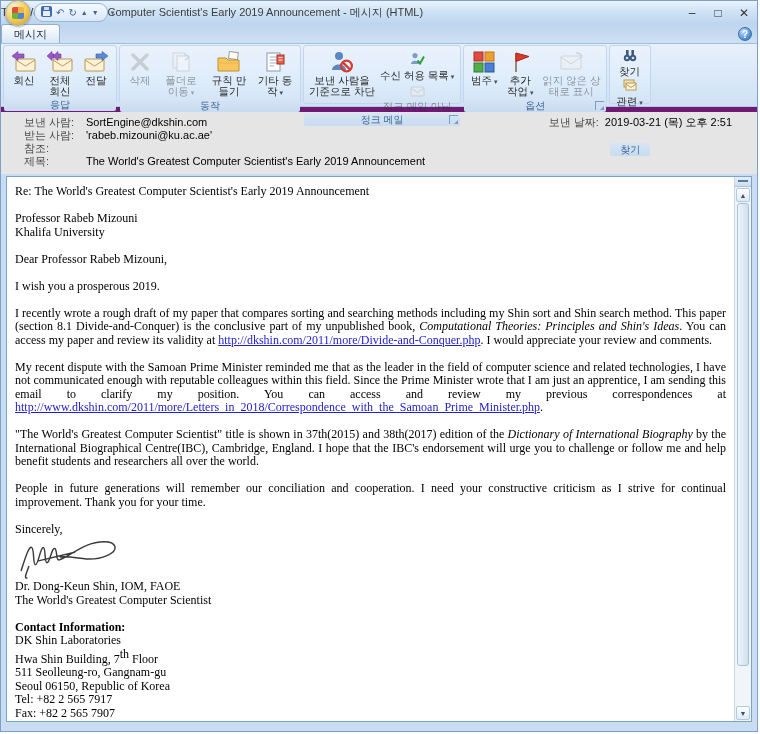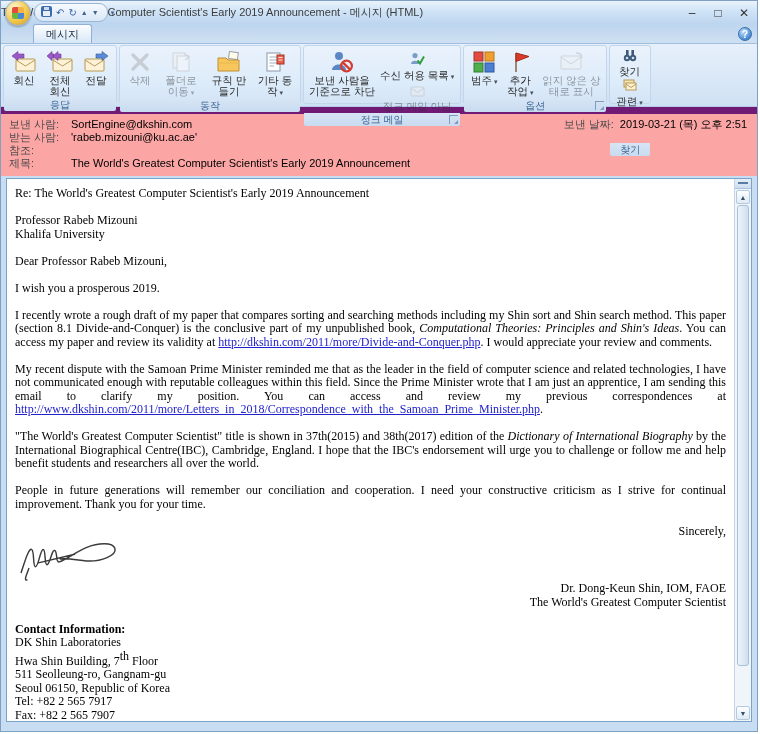--- a/index.html
+++ b/index.html
@@ -20,21 +20,21 @@
   .qat .qbtn{font-size:10px;line-height:10px;color:#3a66a8;cursor:default;}
   .i-save{display:inline-block;width:11px;height:11px;background:#3c6bb0;border-radius:2px;position:relative;}
   .i-save::before{content:"";position:absolute;left:3px;top:1px;width:5px;height:3px;background:#cfdcec;}
   .i-save::after{content:"";position:absolute;left:2px;top:5px;width:7px;height:5px;background:#e8eef5;}
   .qat .small{font-size:7px;color:#44608c;}
   .title-text{position:absolute;left:0;right:0;top:4px;text-align:left;font-size:11px;color:#3c3c3c;pointer-events:none;}
   .win-controls{margin-left:auto;display:flex;gap:0;z-index:2;}
   .win-controls span{width:26px;text-align:center;font-size:12px;color:#333;cursor:default;}
 
   
-  .tabstrip{height:19px;flex:0 0 19px;display:flex;align-items:flex-end;padding-left:32px;position:relative;
+  .tabstrip{height:19px;flex:0 0 19px;display:flex;align-items:flex-end;position:relative;
     background:linear-gradient(#bdd5ef,#cfe0f2);border-bottom:1px solid #9ebfe0;}
   .tab{background:linear-gradient(#fdfeff,#e8f1fa 55%,#d8e8f7);border:1px solid #8fb0d4;border-bottom:none;
     border-radius:3px 3px 0 0;padding:2px 12px 1px;font-size:11px;color:#1f2f45;}
   .help-btn{position:absolute;right:5px;bottom:2px;width:14px;height:14px;border-radius:50%;color:#fff;
     background:radial-gradient(circle at 35% 30%,#bfe0ff,#4f8fd6 65%,#2f6cb5);font-size:10px;font-weight:bold;
     display:flex;align-items:center;justify-content:center;border:1px solid #3a6ea8;box-sizing:border-box;}
 
   
   .ribbon{height:59px;flex:0 0 59px;display:flex;gap:2px;padding:1px 2px 2px;
     background:linear-gradient(#e7f0fb,#d8e7f7 60%,#cfe1f4);border-bottom:1px solid #b5cbe4;}
@@ -52,36 +52,36 @@
     font-size:10.5px;line-height:11px;color:#2b2b2b;text-align:center;cursor:default;}
   .btnL .ic{height:25px;display:flex;align-items:center;margin-bottom:1px;}
   .btnS{display:flex;align-items:center;gap:3px;font-size:10.5px;line-height:12px;color:#2b2b2b;
     padding:1px 3px;border-radius:2px;cursor:default;white-space:nowrap;flex-direction:column;}
   .disabled{opacity:.45;filter:grayscale(1);}
   .dd::after{content:"▾";font-size:7px;color:#49505c;margin-left:2px;}
   .col{display:flex;flex-direction:column;justify-content:flex-start;}
   .w30{width:30px;} .w34{width:34px;} .w40{width:40px;} .w44{width:44px;} .w62{width:66px;} .w58{width:60px;}
 
   
-  .msgheader{flex:0 0 56px;background:#fca5a5;border-top:7px solid #701a75;padding:4px 8px 2px;font-size:11px;}
+  .msgheader{flex:0 0 56px;background:#e5e5e5;border-top:5px solid #701a75;padding:4px 23px 2px;font-size:11px;}
   .hrow{display:flex;line-height:13px;}
   .hlabel{width:62px;color:#4a4a4a;flex:0 0 62px;}
   .hval{color:#000;}
   .hdate{margin-left:auto;display:flex;padding-right:2px;}
   .hdate .hlabel{width:auto;flex:none;margin-right:6px;}
 
   
   .bodywrap{flex:1;margin:2px 5px 9px;background:#fff;border:1px solid #7ba2c8;display:flex;min-height:0;}
   .bodycontent{flex:1;padding:8px 8px 0;font-family:"Liberation Serif",serif;font-size:12px;
     line-height:13.5px;color:#000;overflow:hidden;}
   .bodycontent p{margin:0 0 13.5px;}
   .just{text-align:justify;}
   .bodycontent a{color:#2222cc;text-decoration:underline;cursor:pointer;}
   sup{font-size:12px;}
-  .sig-block{margin:0 0 0 0;text-align:right;}
+  .sig-block{margin:0 0 0 0;}
   .contact div{line-height:13.5px;}
   .bold{font-weight:bold;}
 
   
   .scroll{flex:0 0 16px;border-left:1px solid #c6d6e8;background:#f0f5fa;display:flex;flex-direction:column;align-items:center;}
   .split{width:100%;height:9px;background:linear-gradient(#e5eef8,#cddef0);border-bottom:1px solid #aac2dc;position:relative;cursor:default;}
   .split::after{content:"";position:absolute;left:3px;right:3px;top:3px;height:2px;background:#5a7ca3;}
   .sbtn{width:14px;height:14px;margin:1px 0;border-radius:2px;border:1px solid #b5c9de;box-sizing:border-box;
     background:linear-gradient(#fdfeff,#dfeaf5);display:flex;align-items:center;justify-content:center;
     font-size:7px;color:#35506e;cursor:default;}

